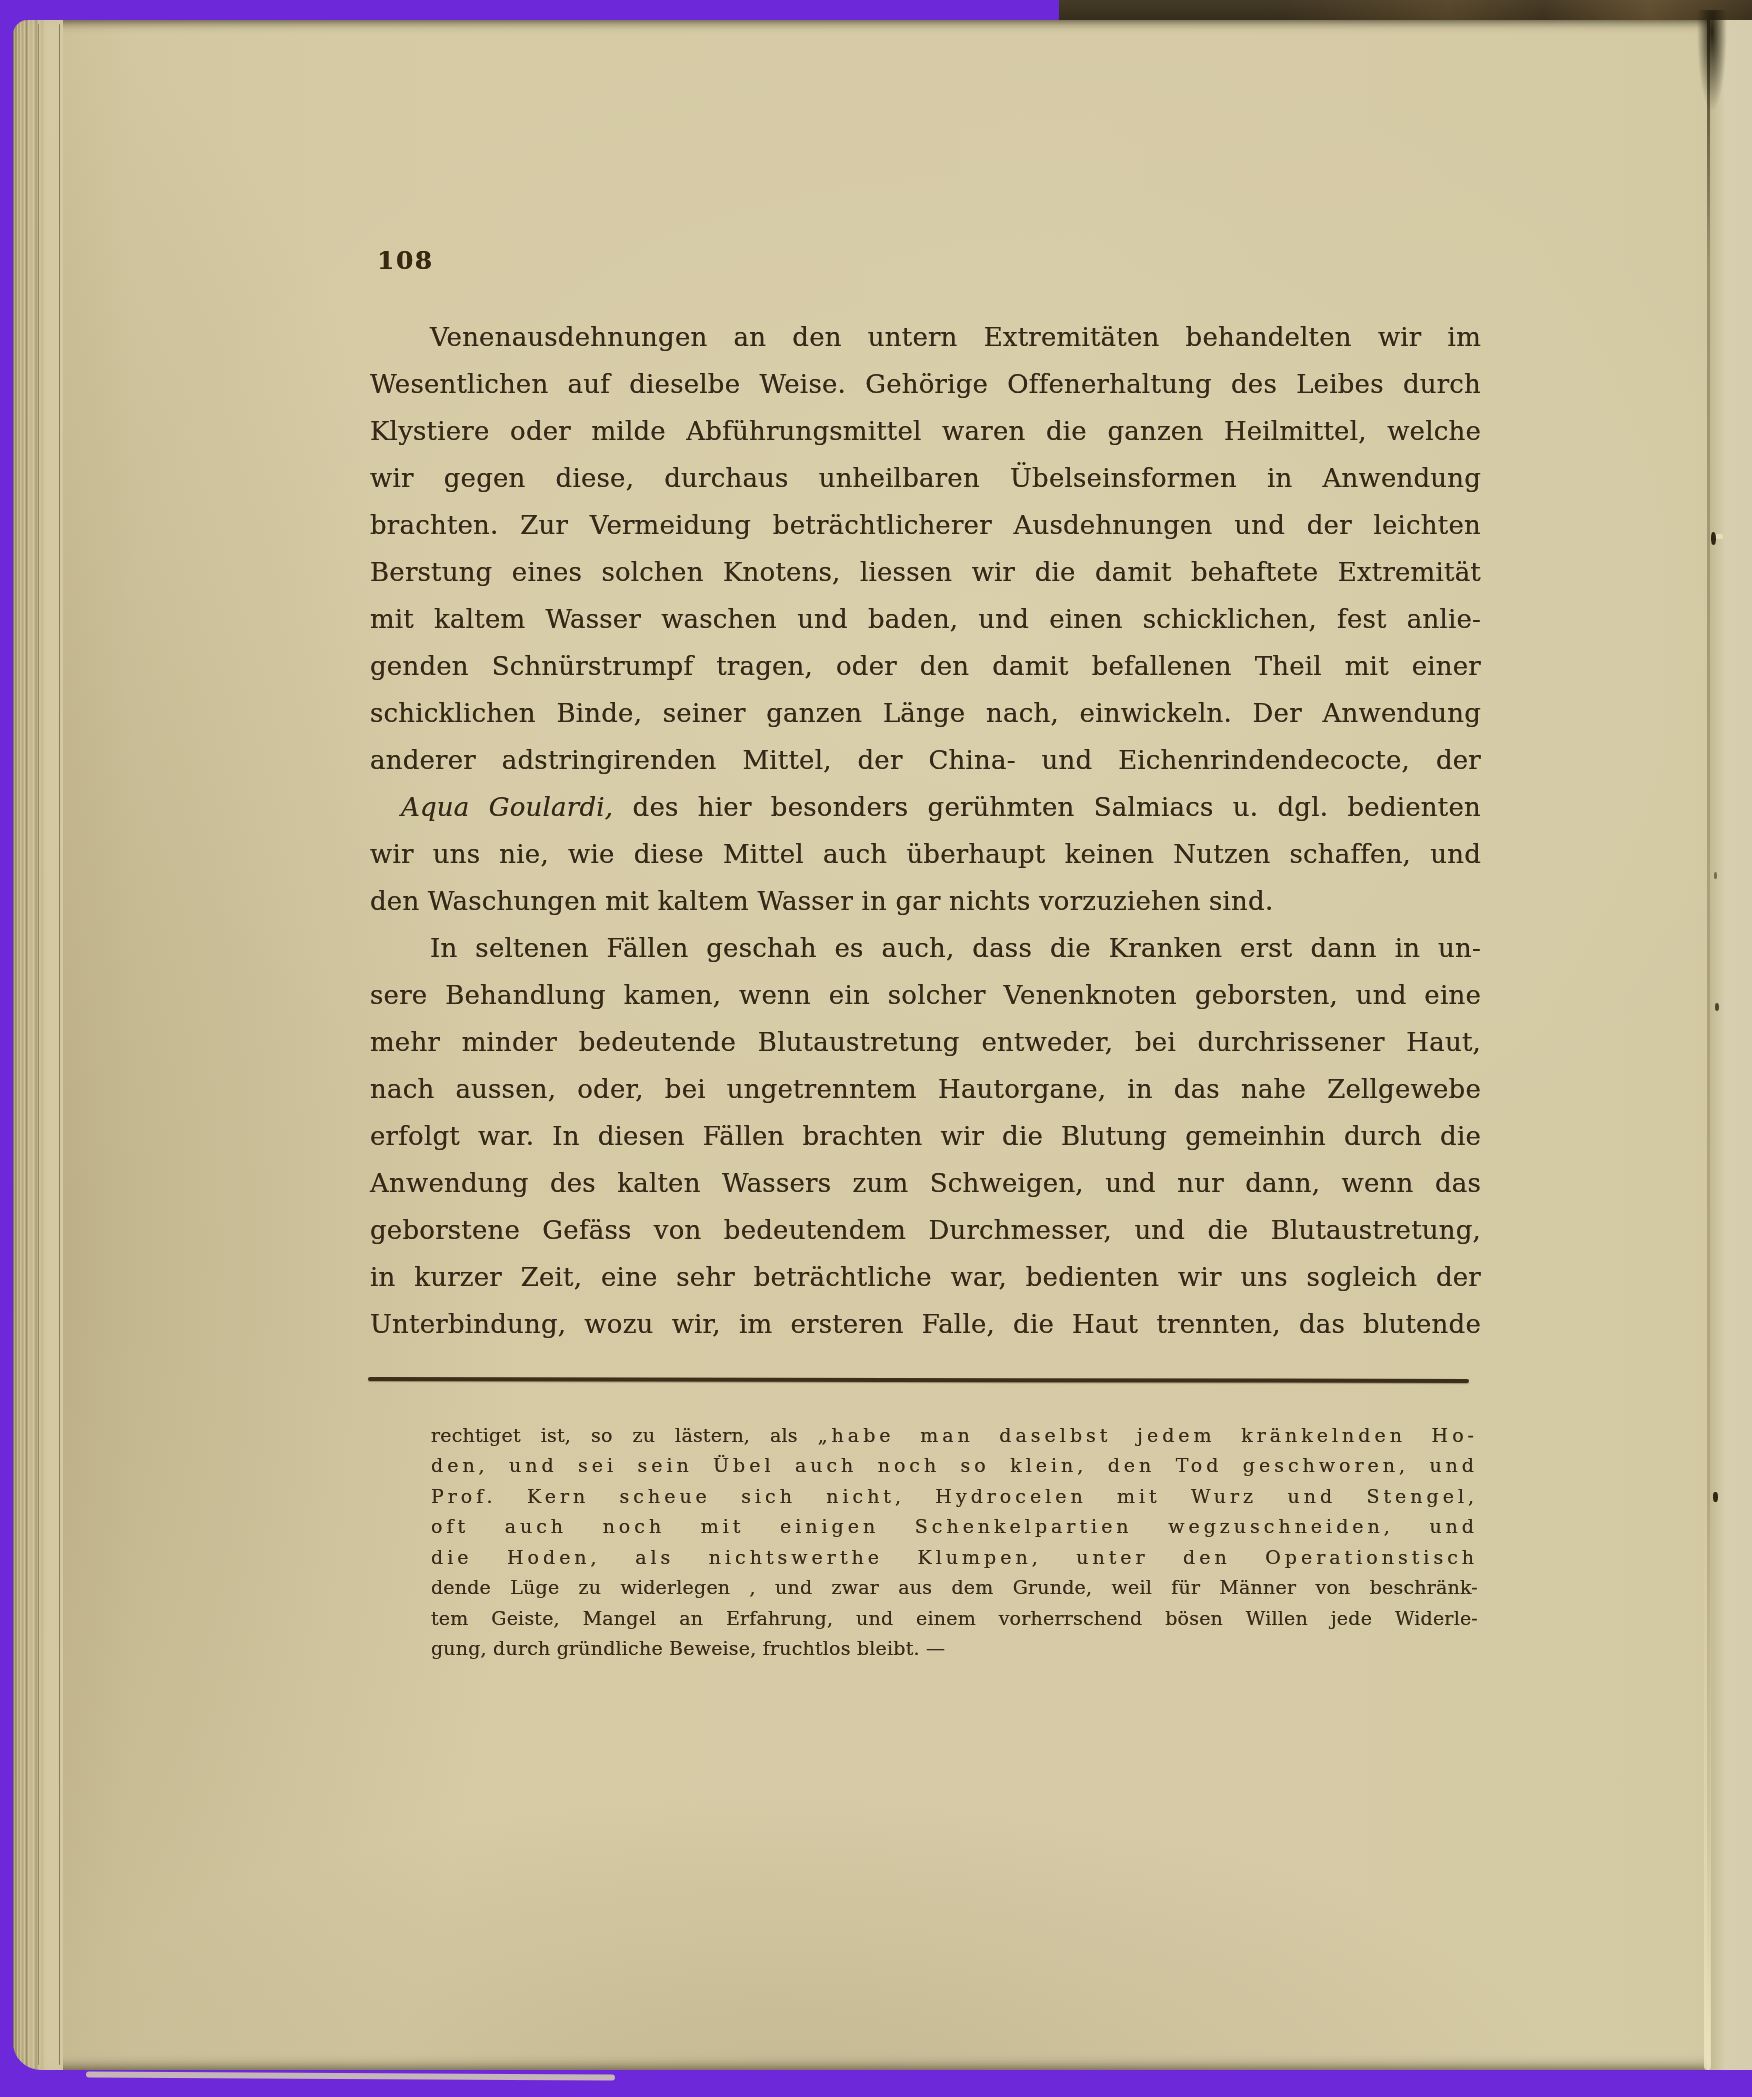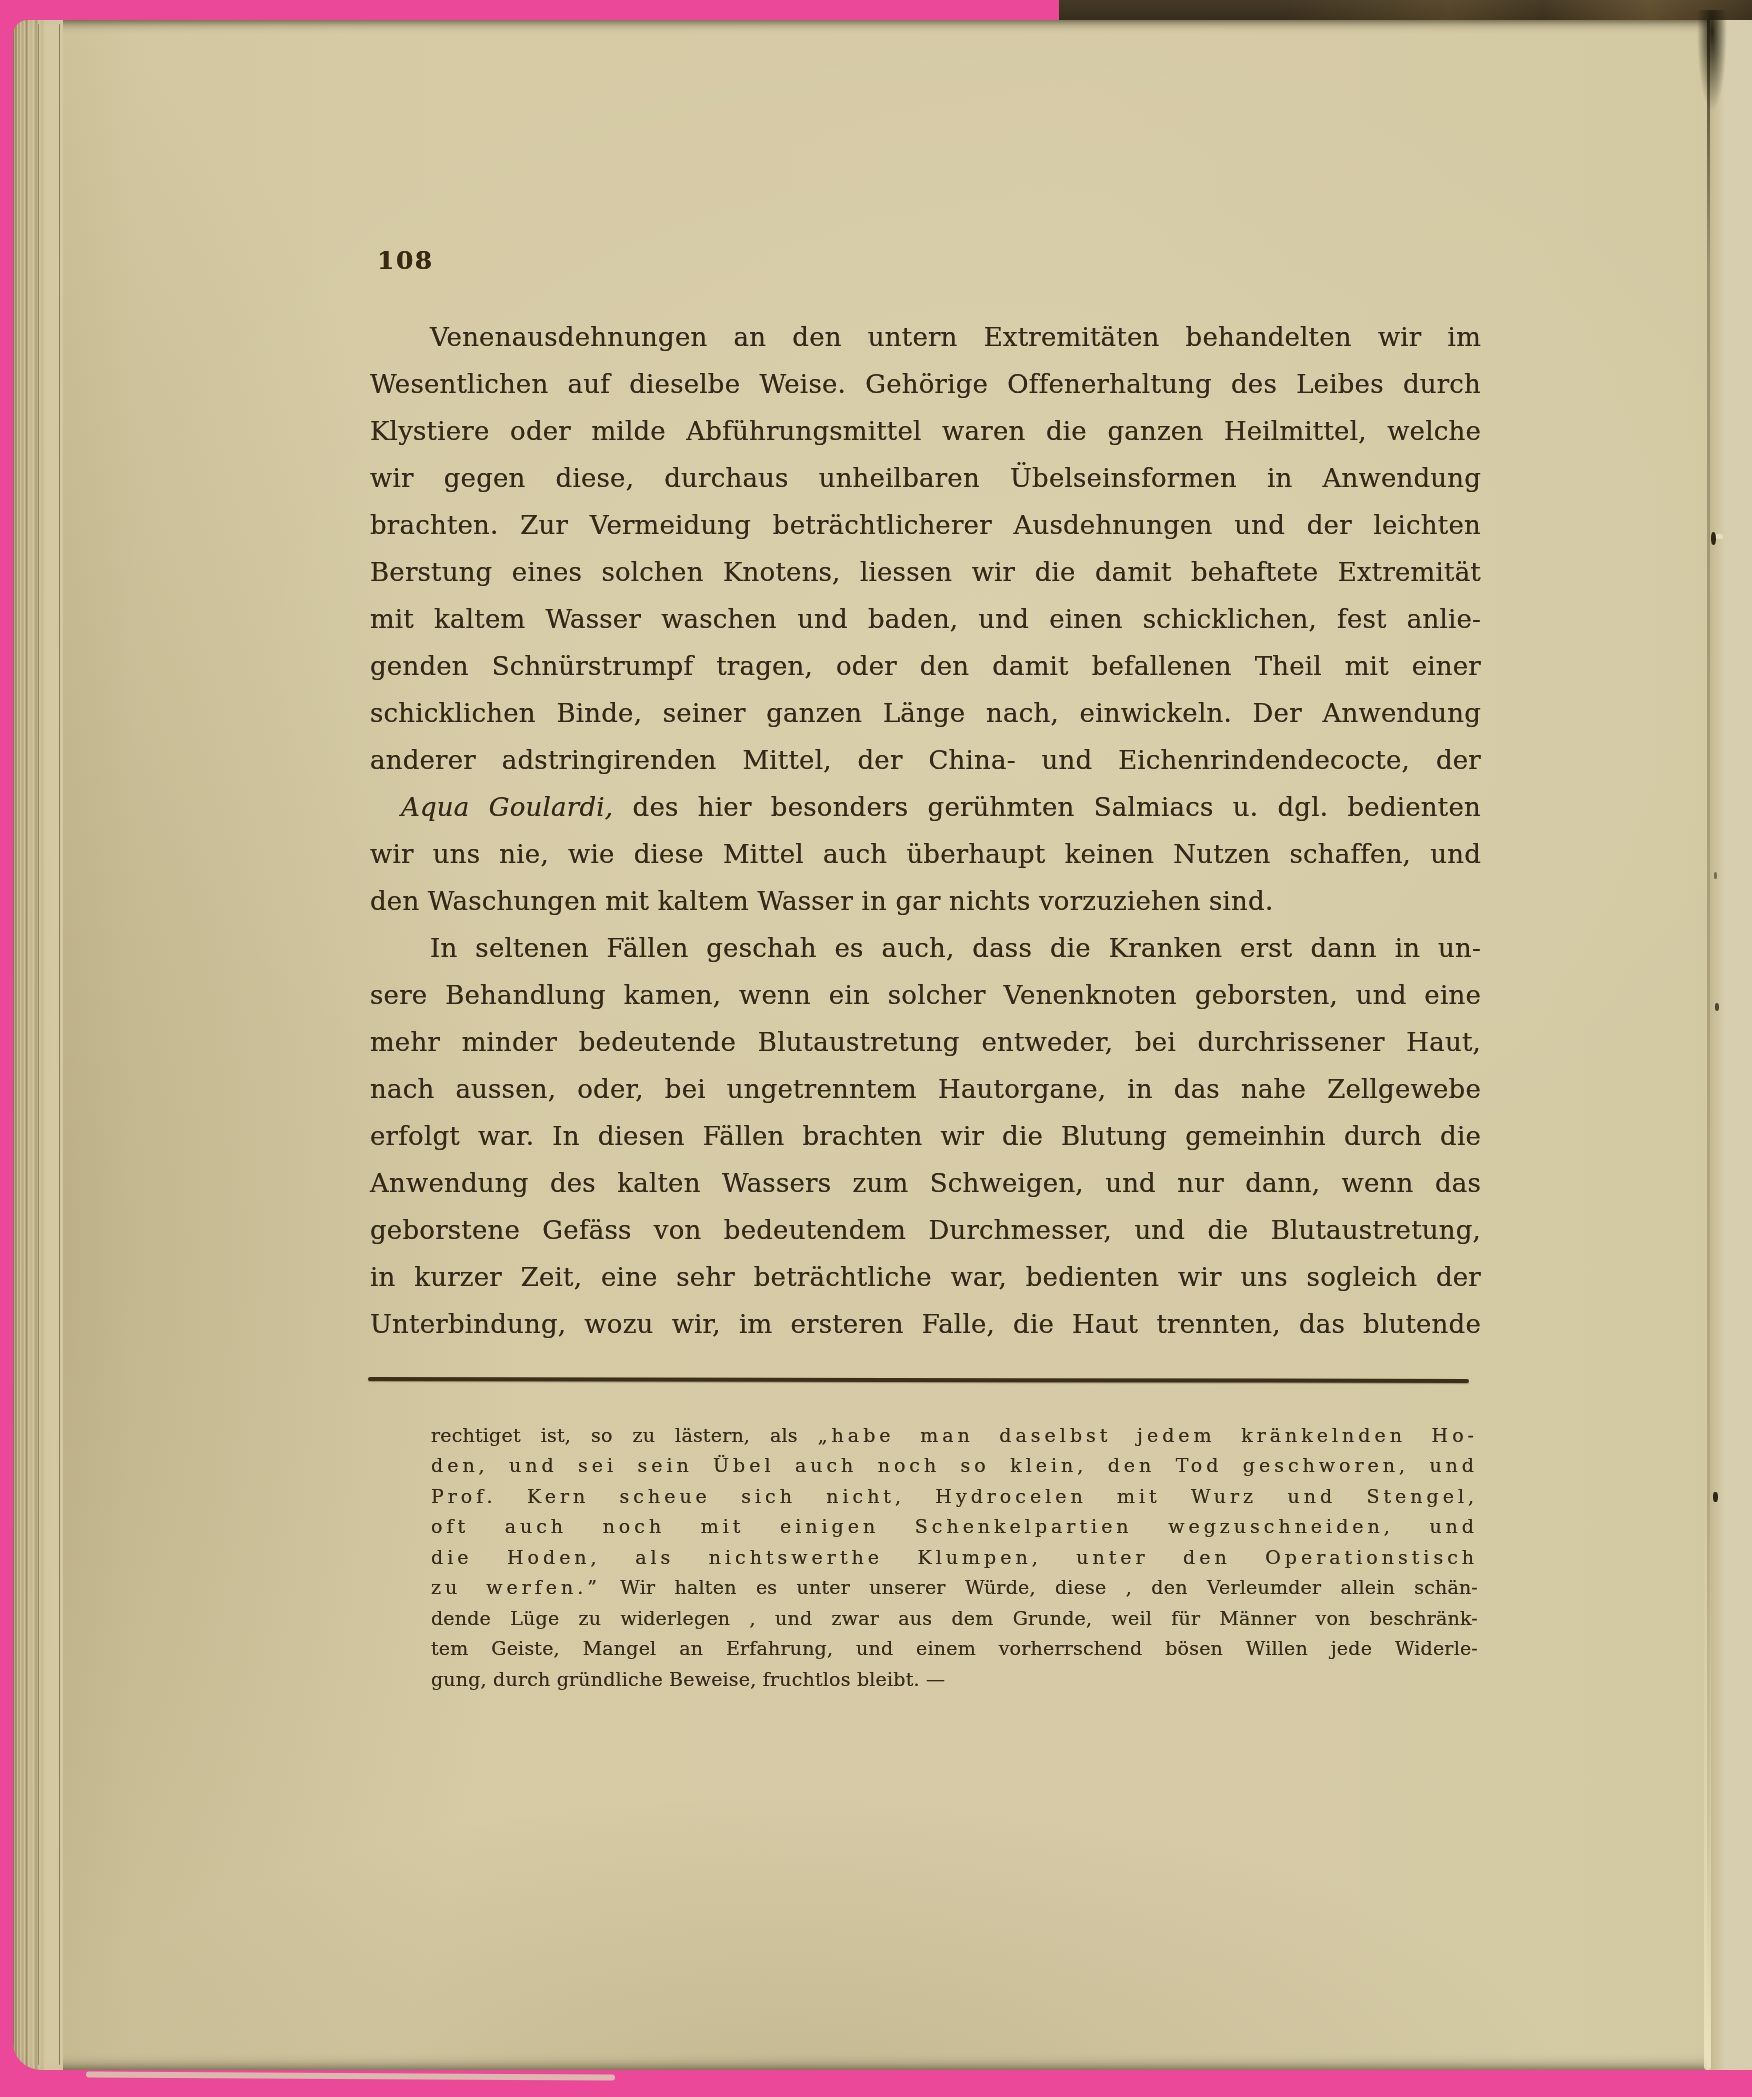--- a/index.html
+++ b/index.html
@@ -1,19 +1,19 @@
 <!DOCTYPE html>
 <html style="font-size:8px"><head>
 <meta charset="utf-8">
 <style>
   html,body{margin:0;padding:0;background:#17150e;}
   .scan{
     position:relative;
     width:1753px;height:2097px;
-    background:#ec4899;
+    background:#6d28d9;
     overflow:hidden;
     font-family:"DejaVu Serif","Liberation Serif",serif;
   }
   
   .top-dark{
     position:absolute;left:1059px;top:0;right:0;height:41px;
     background:linear-gradient(180deg,#453а28 0%, #3c3220 30%, #241d10 100%);
     background:linear-gradient(180deg,#453a28 0%,#3c3220 30%,#241d10 100%);
   }
   .top-dark-streaks{
@@ -163,21 +163,20 @@
     </div>
 
     <div class="rule"></div>
 
     <div class="footnote">
       <div class="fl"><span>rechtiget ist, so zu lästern, als </span><span class="sp-text">„habe man daselbst jedem kränkelnden Ho-</span></div>
       <div class="fl sp-text">den, und sei sein Übel auch noch so klein, den Tod geschworen, und</div>
       <div class="fl sp-text">Prof. Kern scheue sich nicht, Hydrocelen mit Wurz und Stengel,</div>
       <div class="fl sp-text">oft auch noch mit einigen Schenkelpartien wegzuschneiden, und</div>
       <div class="fl sp-text">die Hoden, als nichtswerthe Klumpen, unter den Operationstisch</div>
-      <div class="fl"><span class="sp-text">zu werfen.”</span><span> Wir halten es unter unserer Würde, diese , den Verleumder allein schän-</span></div>
       <div class="fl">dende Lüge zu widerlegen , und zwar aus dem Grunde, weil für Männer von beschränk-</div>
       <div class="fl">tem Geiste, Mangel an Erfahrung, und einem vorherrschend bösen Willen jede Widerle-</div>
       <div class="fl pend">gung, durch gründliche Beweise, fruchtlos bleibt. —</div>
     </div>
   </div>
 
   <div class="bottom-sliver"></div>
 
 </div>
 

